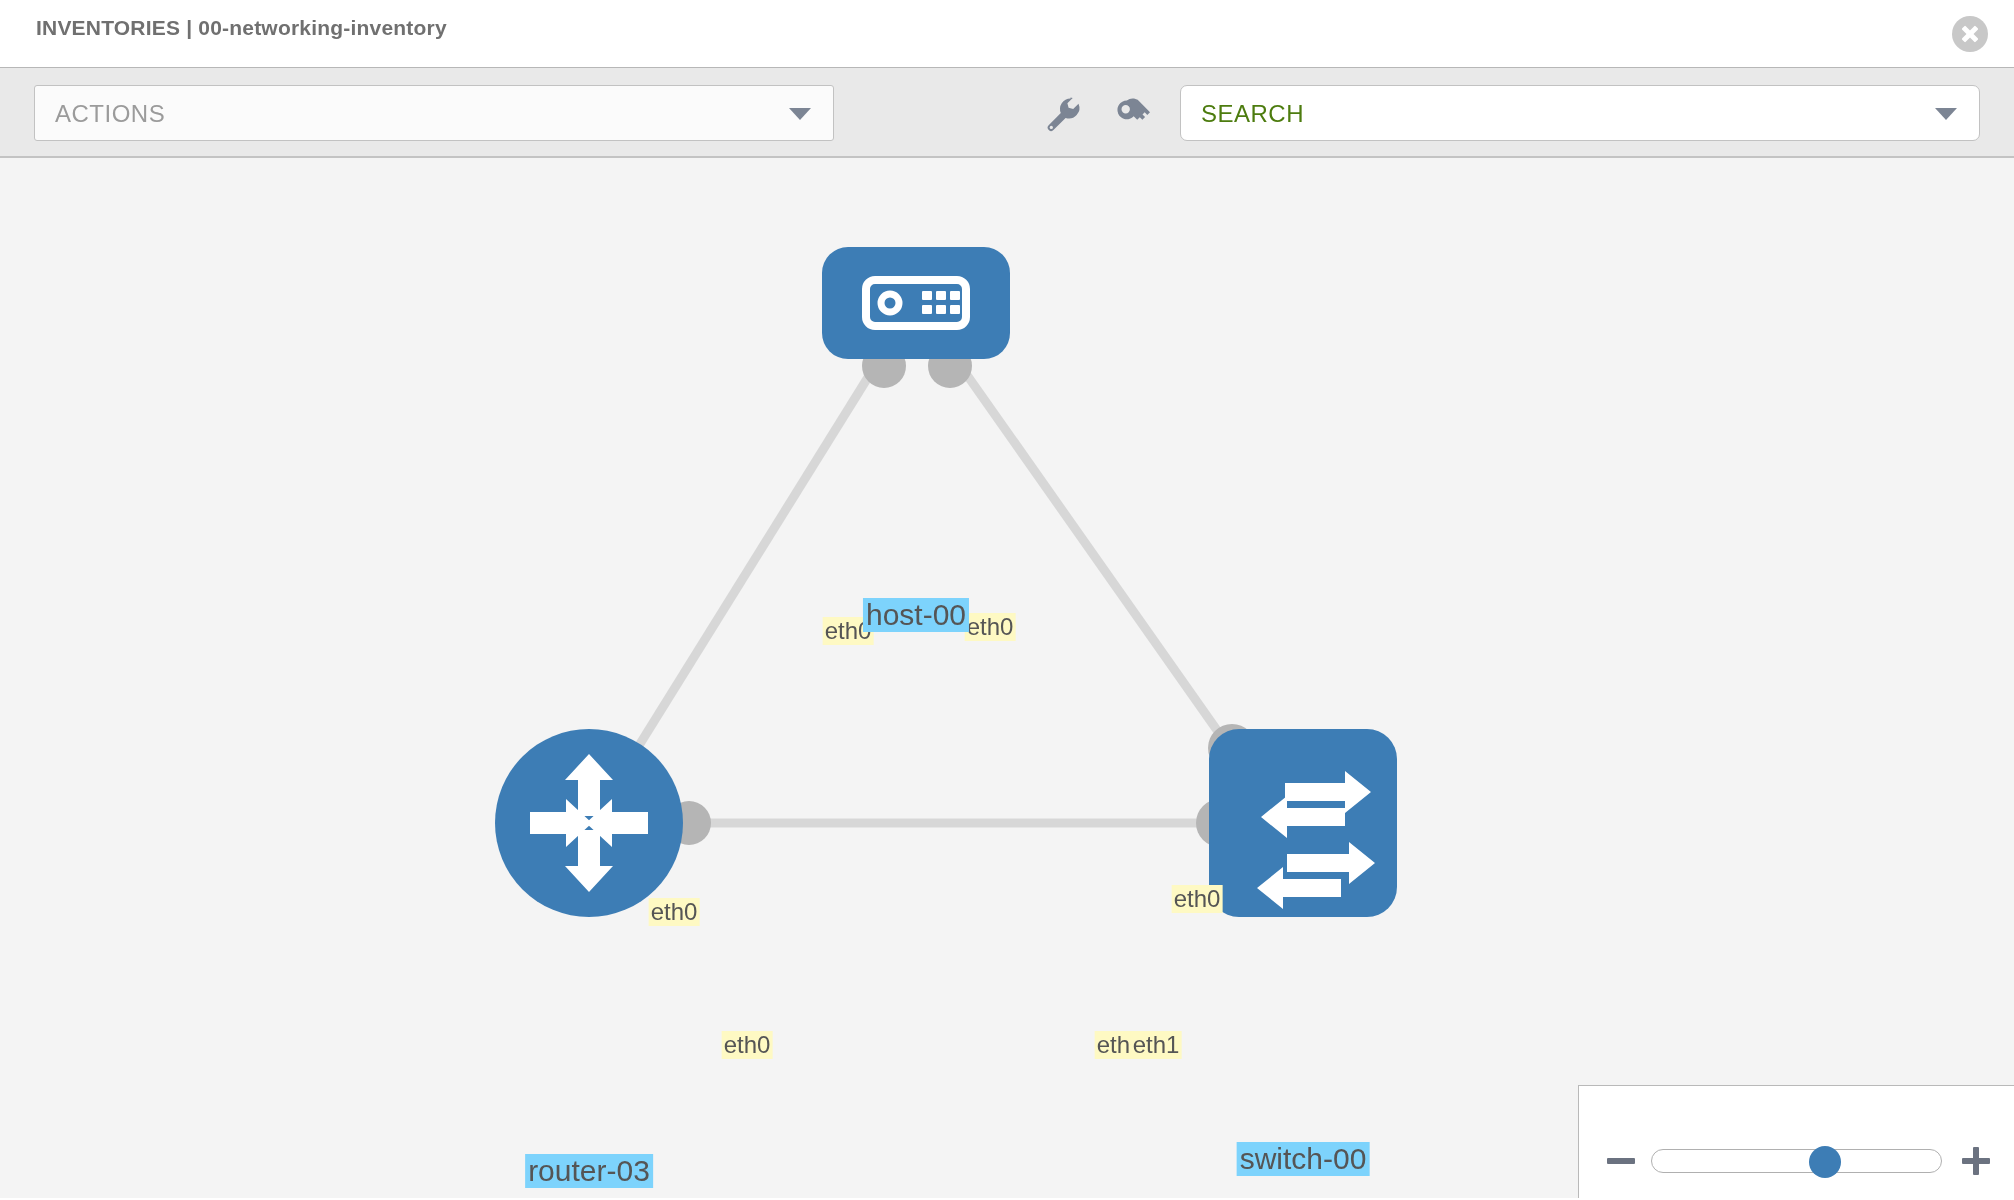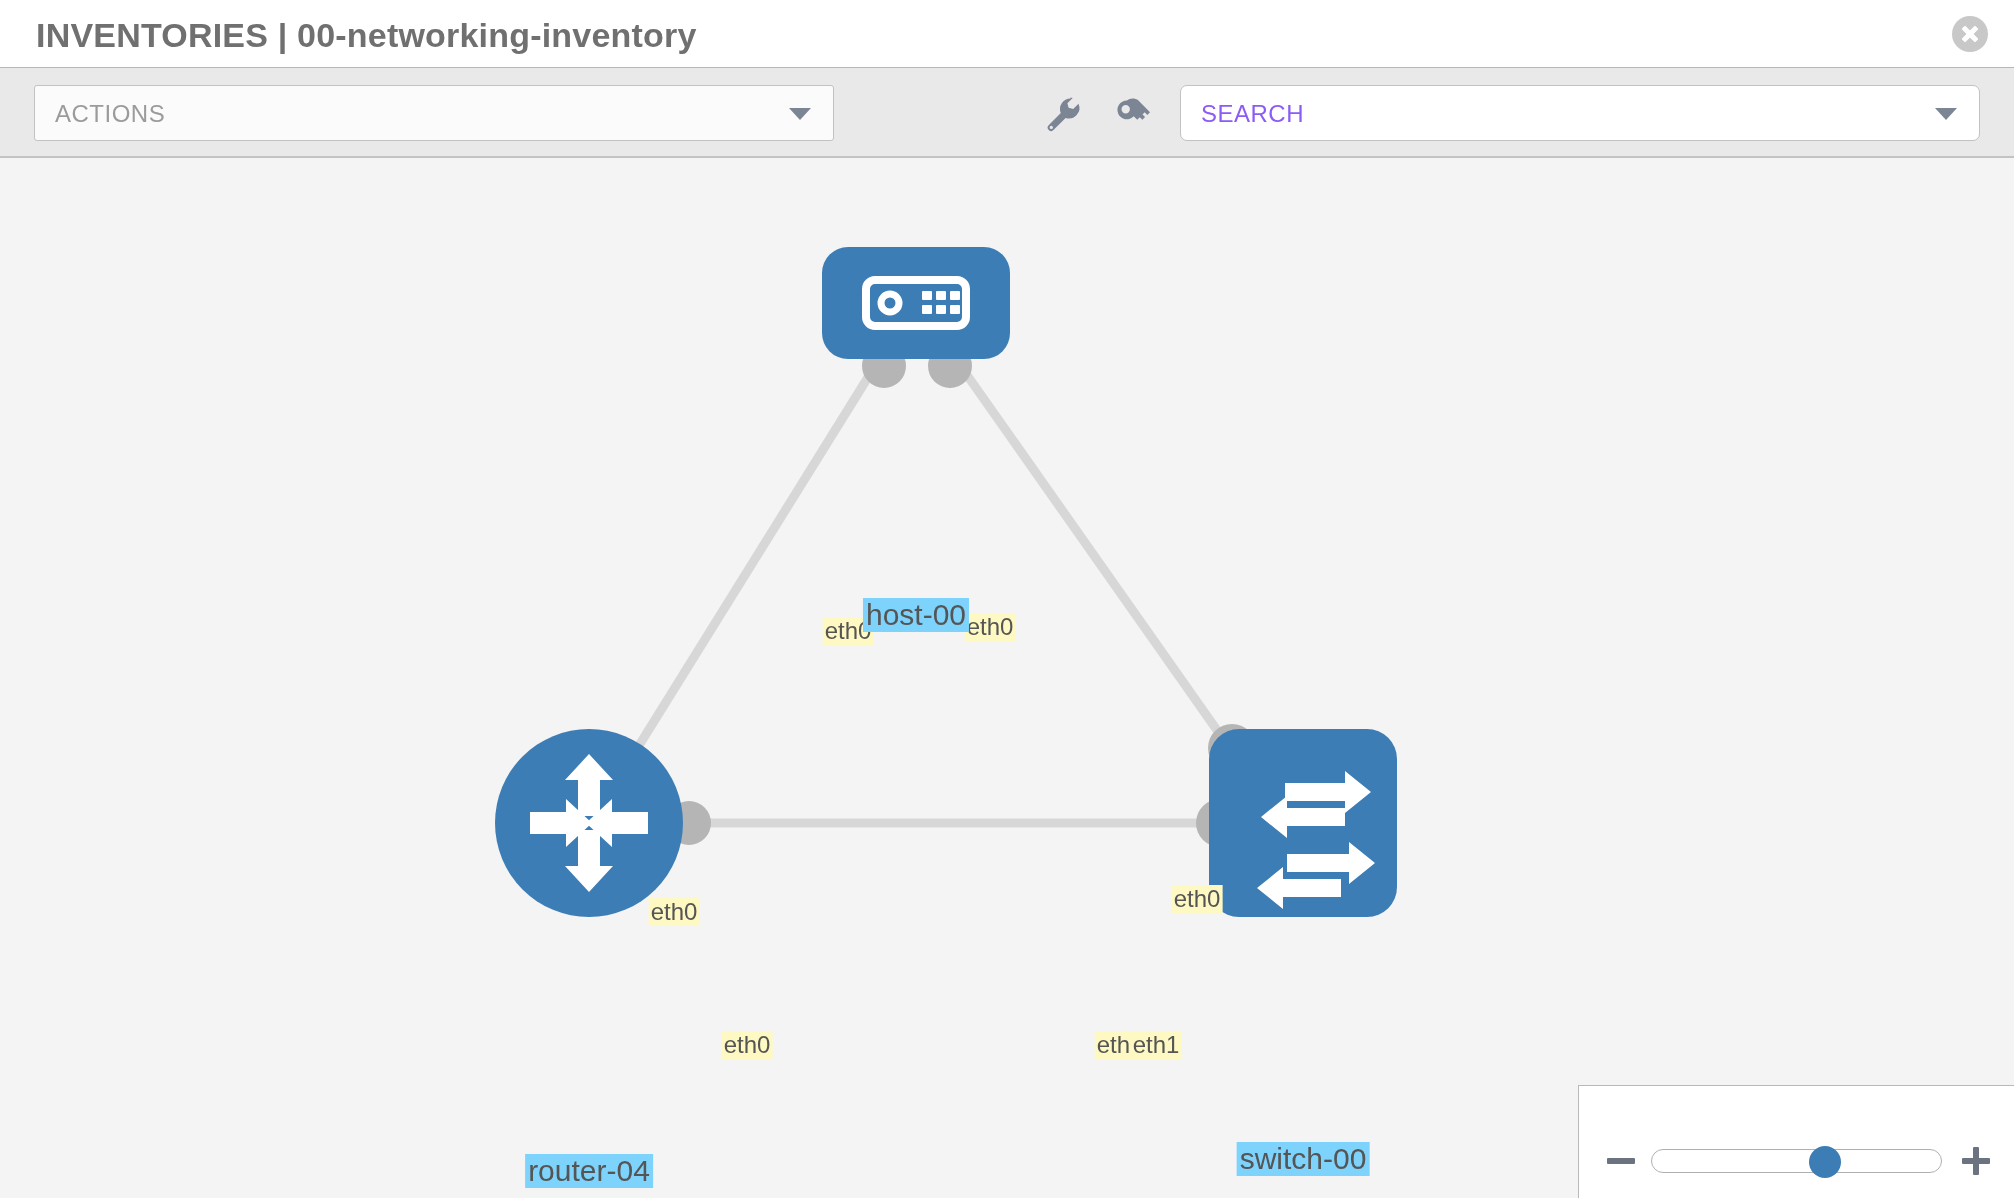--- a/index.html
+++ b/index.html
@@ -21,21 +21,21 @@
     position: relative;
     height: 68px;
     background: #ffffff;
     border-bottom: 1px solid #b7b7b7;
     box-sizing: border-box;
   }
   .page-title {
     position: absolute;
     left: 36px;
     top: 16px;
-    font-size: 34px;
+    font-size: 21px;
     font-weight: bold;
     color: #707070;
     letter-spacing: 0.2px;
     white-space: nowrap;
   }
   .close-btn {
     position: absolute;
     right: 26px;
     top: 16px;
     width: 36px;
@@ -113,21 +113,21 @@
     border: 1px solid #c2c2c2;
     border-radius: 7px;
     box-sizing: border-box;
     cursor: text;
   }
   .search-select .label {
     position: absolute;
     left: 20px;
     top: 14px;
     font-size: 24px;
-    color: #8b5cf6;
+    color: #4d7c0f;
     letter-spacing: 0.5px;
   }
 
   
   .canvas {
     position: relative;
     height: 1040px;
     background: #f4f4f4;
     overflow: hidden;
   }
@@ -334,21 +334,21 @@
 
   <div class="iface-label" style="left:848px; top:459px;">eth0</div>
   <div class="iface-label" style="left:990px; top:455px;">eth0</div>
   <div class="iface-label" style="left:674px; top:740px;">eth0</div>
   <div class="iface-label" style="left:1197px; top:727px;">eth0</div>
   <div class="iface-label" style="left:747px; top:873px;">eth0</div>
   <div class="iface-label" style="left:1120px; top:873px;">eth0</div>
   <div class="iface-label" style="left:1140px; top:873px;margin-left:16px;">eth1</div>
 
   <div class="node-label" style="left:916px;  top:440px;">host-00</div>
-  <div class="node-label" style="left:589px;  top:996px;">router-04</div>
+  <div class="node-label" style="left:589px;  top:996px;">router-03</div>
   <div class="node-label" style="left:1303px; top:984px;">switch-00</div>
 
   <div class="zoom-panel">
     <div class="zoom-row">
       <div class="zoom-minus">
         <span class="h"></span>
       </div>
       <div class="zoom-track">
         <div class="zoom-thumb" style="left:60%;"></div>
       </div>

